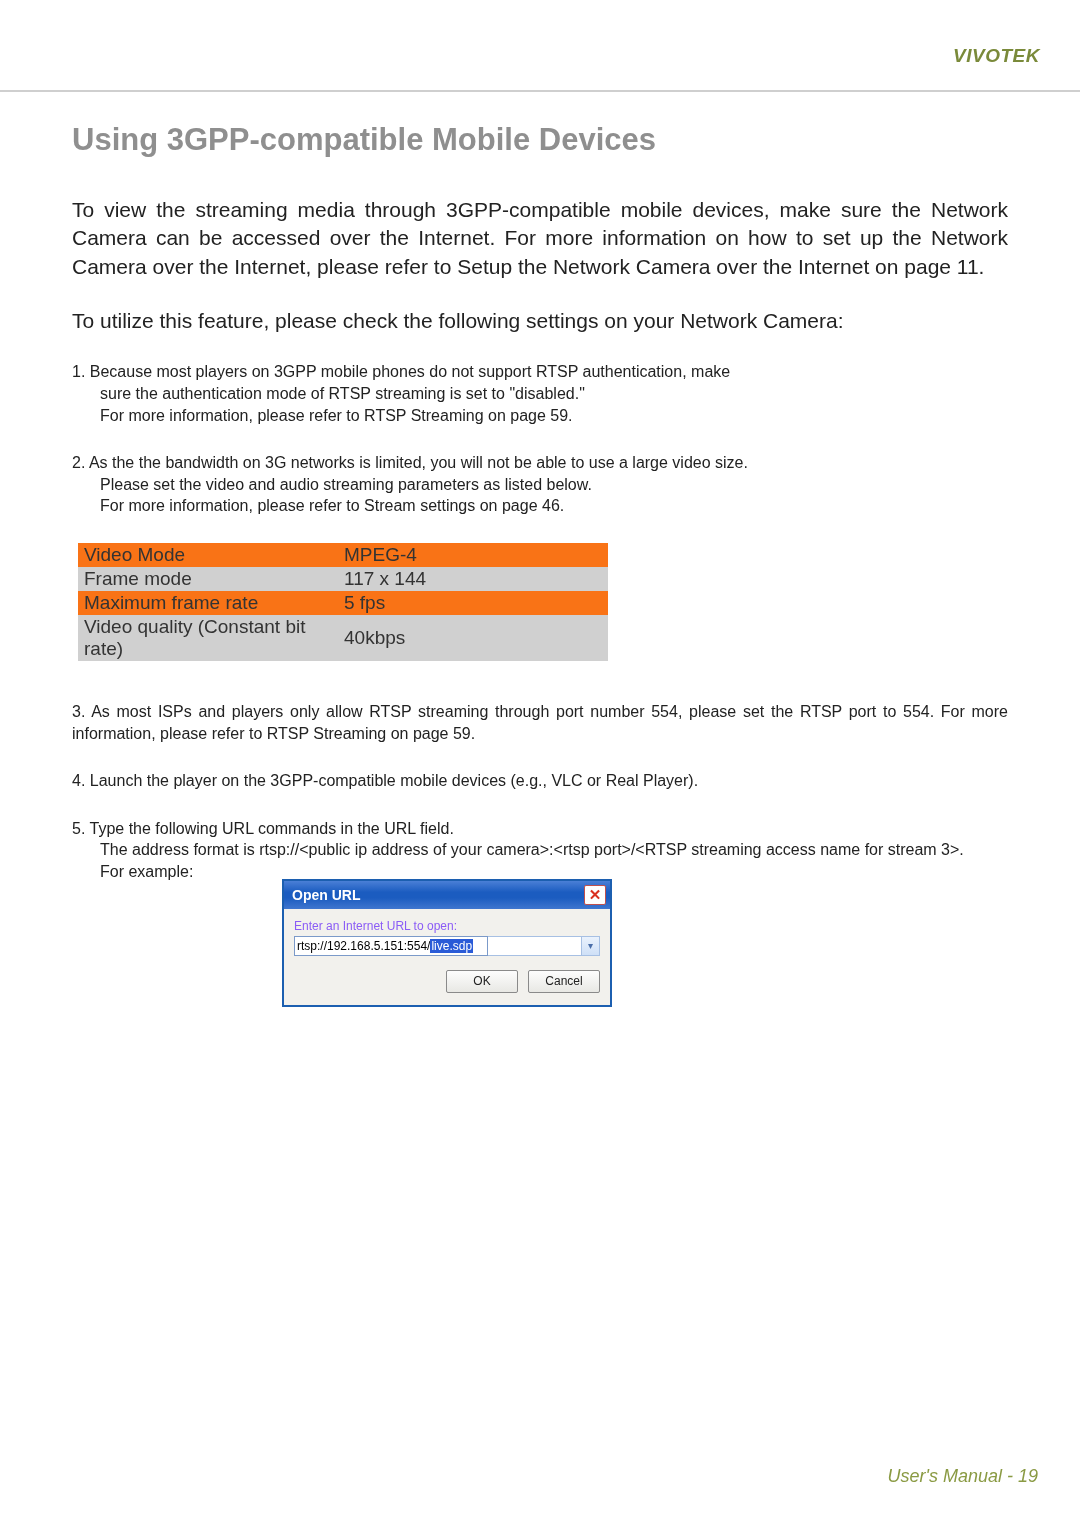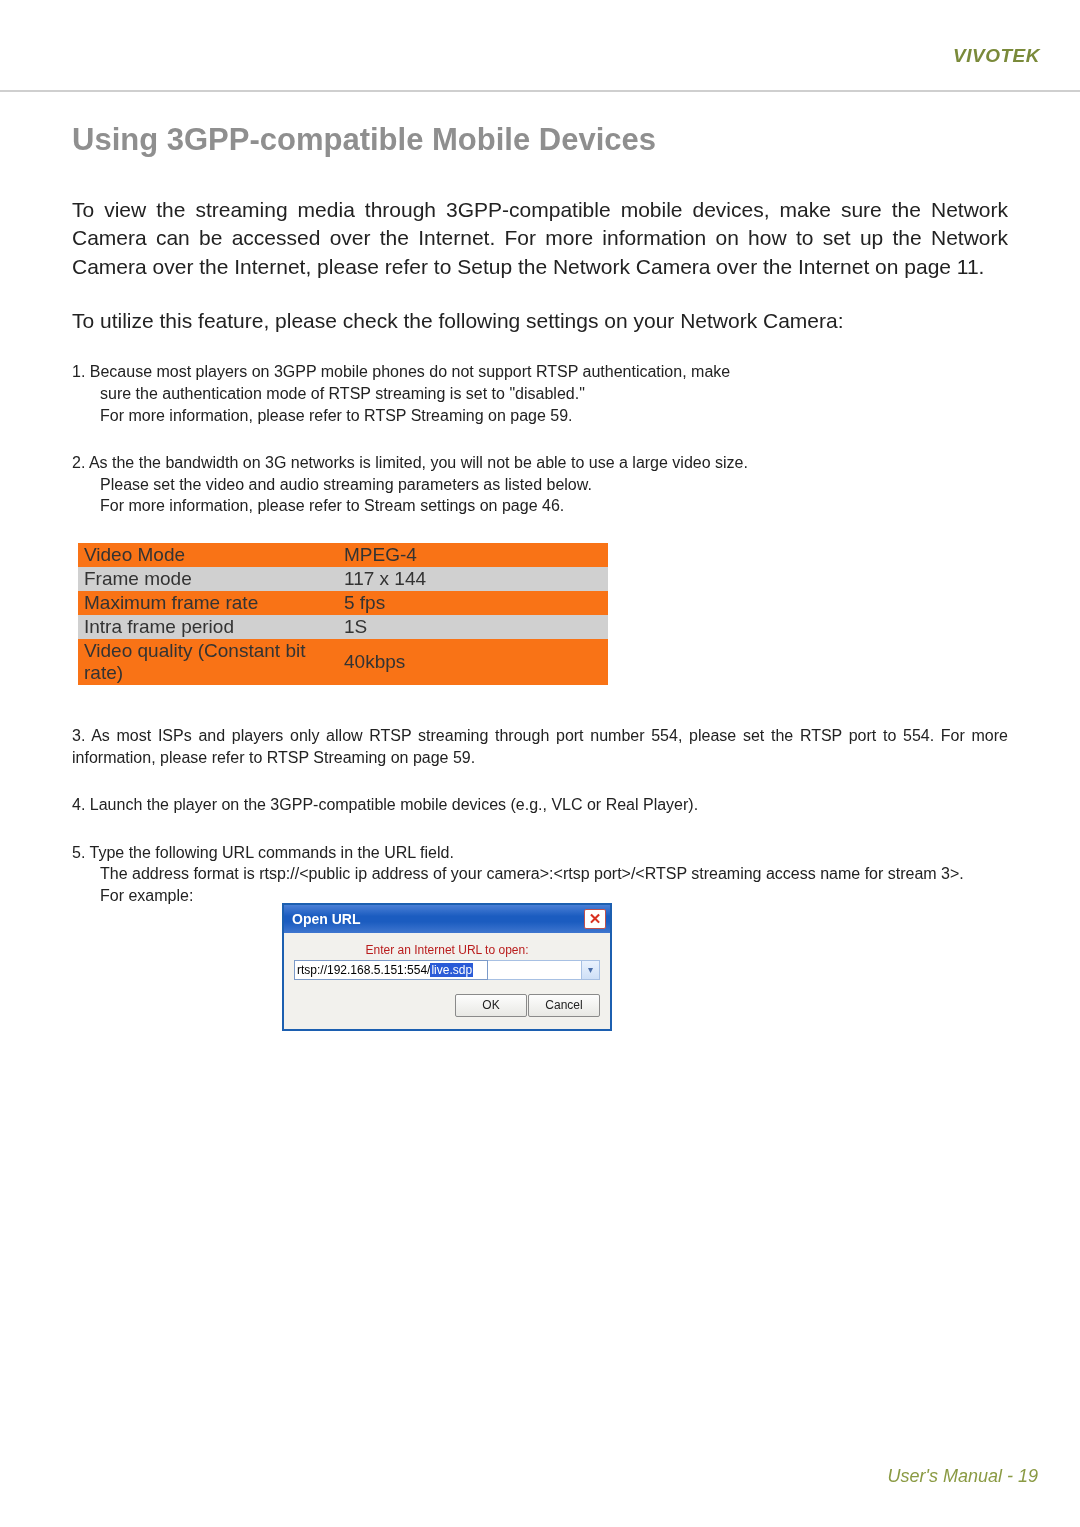--- a/index.html
+++ b/index.html
@@ -101,23 +101,22 @@
     color: #d93020;
     font-size: 15px;
     font-weight: bold;
     border-radius: 2px;
   }
   .dialog .body {
     padding: 10px 10px 12px 10px;
   }
   .dialog .prompt {
     font-size: 12px;
-    color: #b91c1c;
+    color: #8b5cf6;
     margin-bottom: 3px;
-    text-align: center;
   }
   .dialog .url-row {
     display: flex;
     gap: 0;
     align-items: stretch;
   }
   .dialog .url-field {
     border: 1px solid #7b9ac9;
     background: #fff;
     font-size: 12px;
@@ -150,21 +149,21 @@
     border-left: 1px solid #a7c0e3;
     display: flex;
     align-items: center;
     justify-content: center;
     color: #4a6ea9;
     font-size: 10px;
   }
   .dialog .button-row {
     display: flex;
     justify-content: flex-end;
-    gap: 1px;
+    gap: 10px;
     margin-top: 14px;
   }
   .dialog .btn {
     min-width: 72px;
     height: 23px;
     border: 1px solid #8a8a8a;
     background: linear-gradient(#fdfdfd,#e8e8e4);
     font-size: 12px;
     color: #222;
     display: flex;
@@ -215,24 +214,20 @@
       <td class="label">Video Mode</td>
       <td>MPEG-4</td>
     </tr>
     <tr>
       <td class="label">Frame mode</td>
       <td>117 x 144</td>
     </tr>
     <tr>
       <td class="label">Maximum frame rate</td>
       <td>5 fps</td>
-    </tr>
-    <tr>
-      <td class="label">Intra frame period</td>
-      <td>1S</td>
     </tr>
     <tr>
       <td class="label">Video quality (Constant bit rate)</td>
       <td>40kbps</td>
     </tr>
   </tbody>
     </table>
 
   <div class="list-item" style="margin-top:20px;">3. As most ISPs and players only allow RTSP streaming through port number 554, please set the RTSP port to 554. For more information, please refer to RTSP Streaming on page 59.</div>
 

